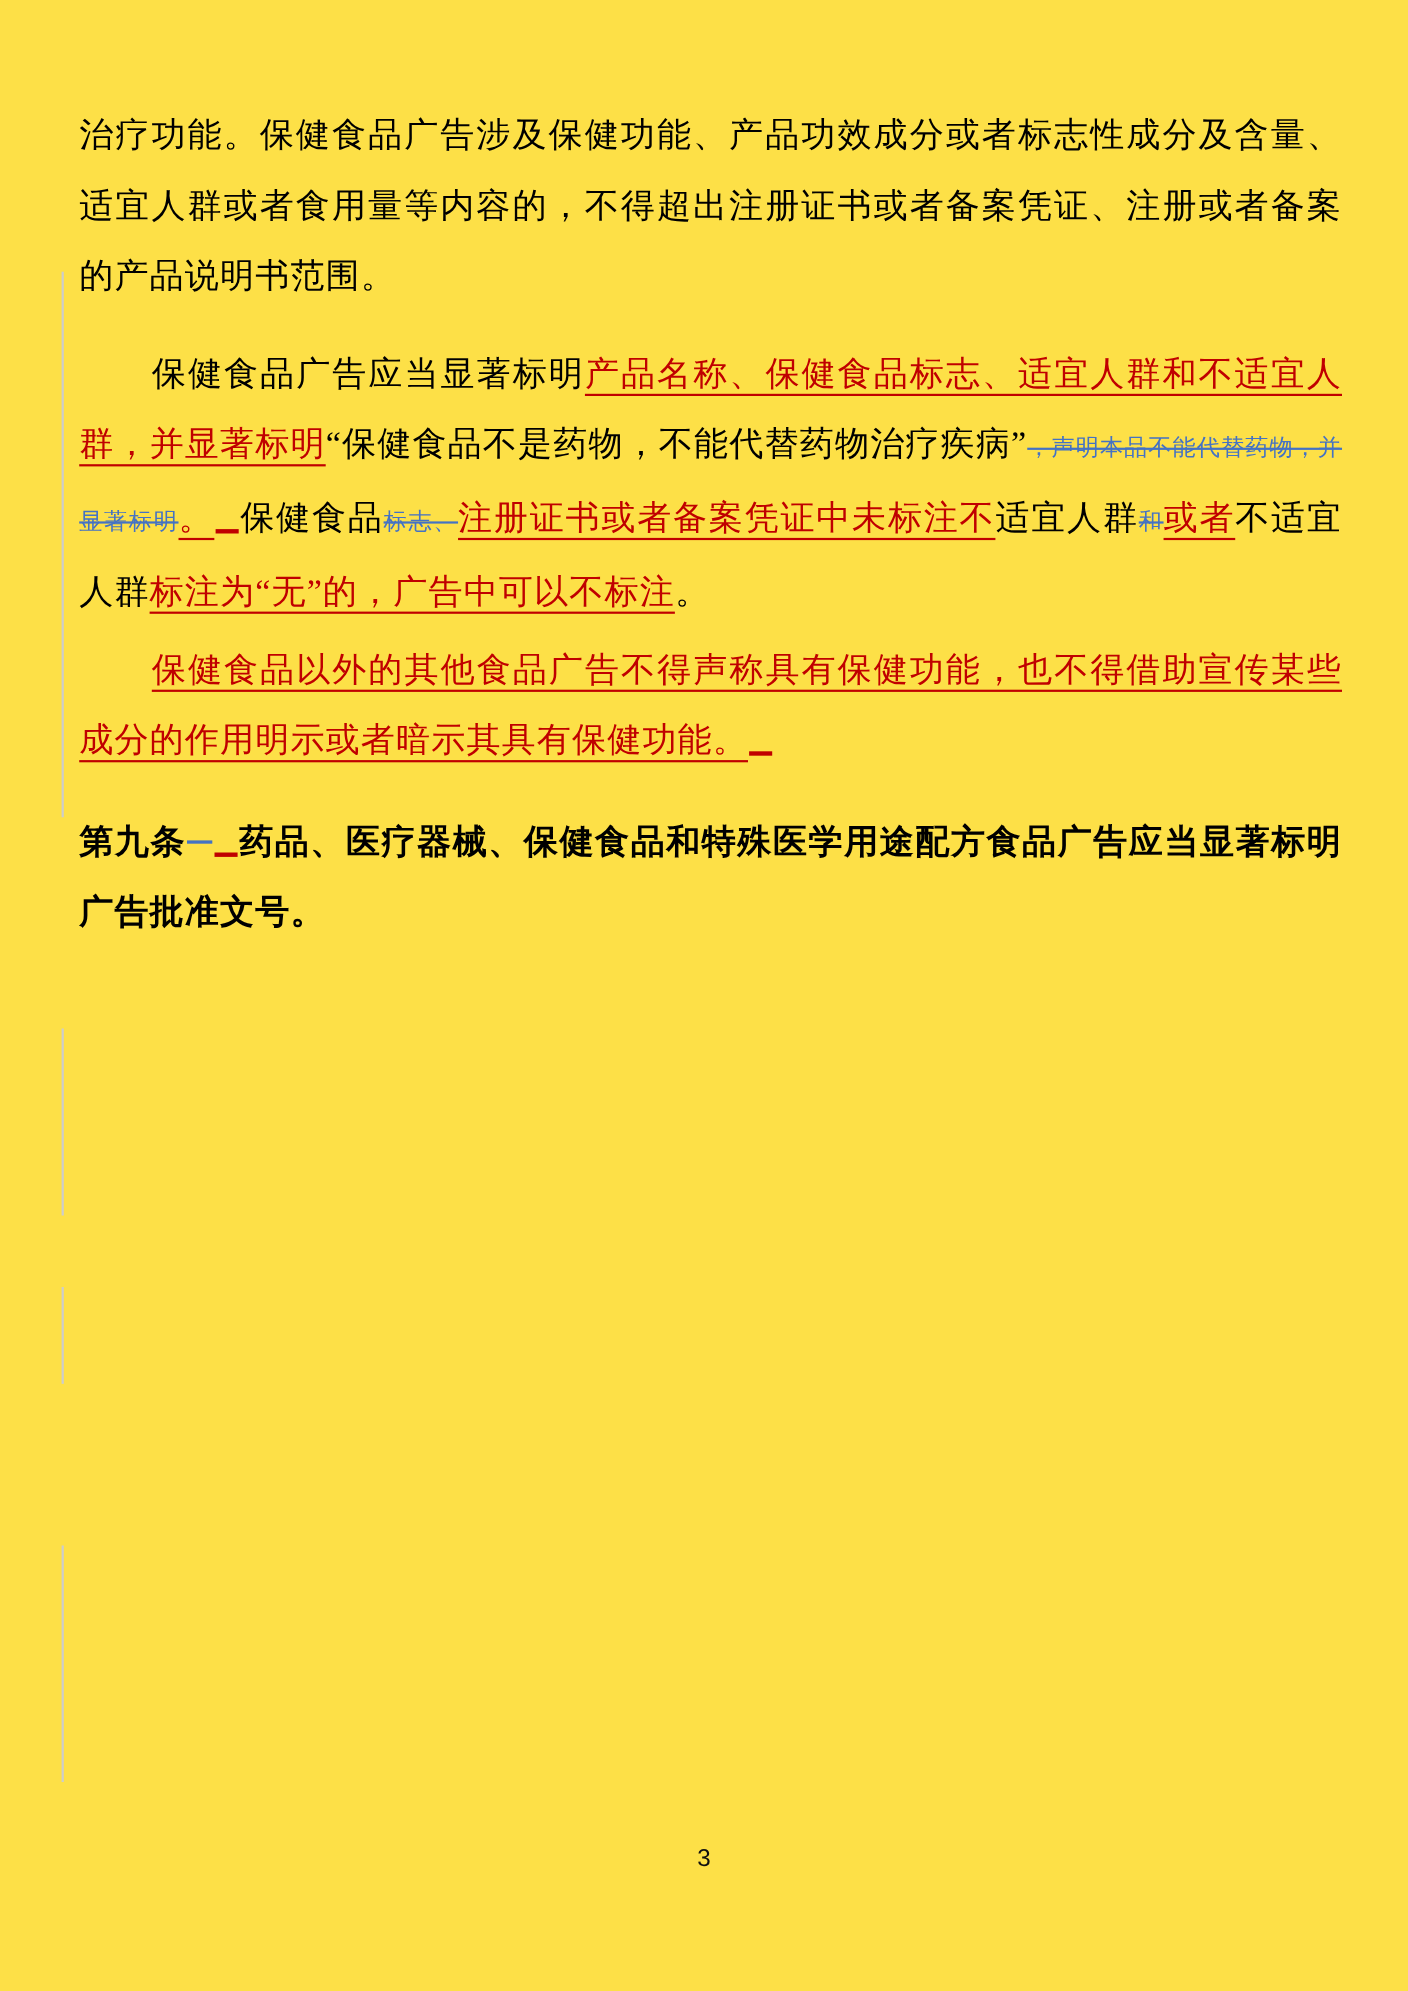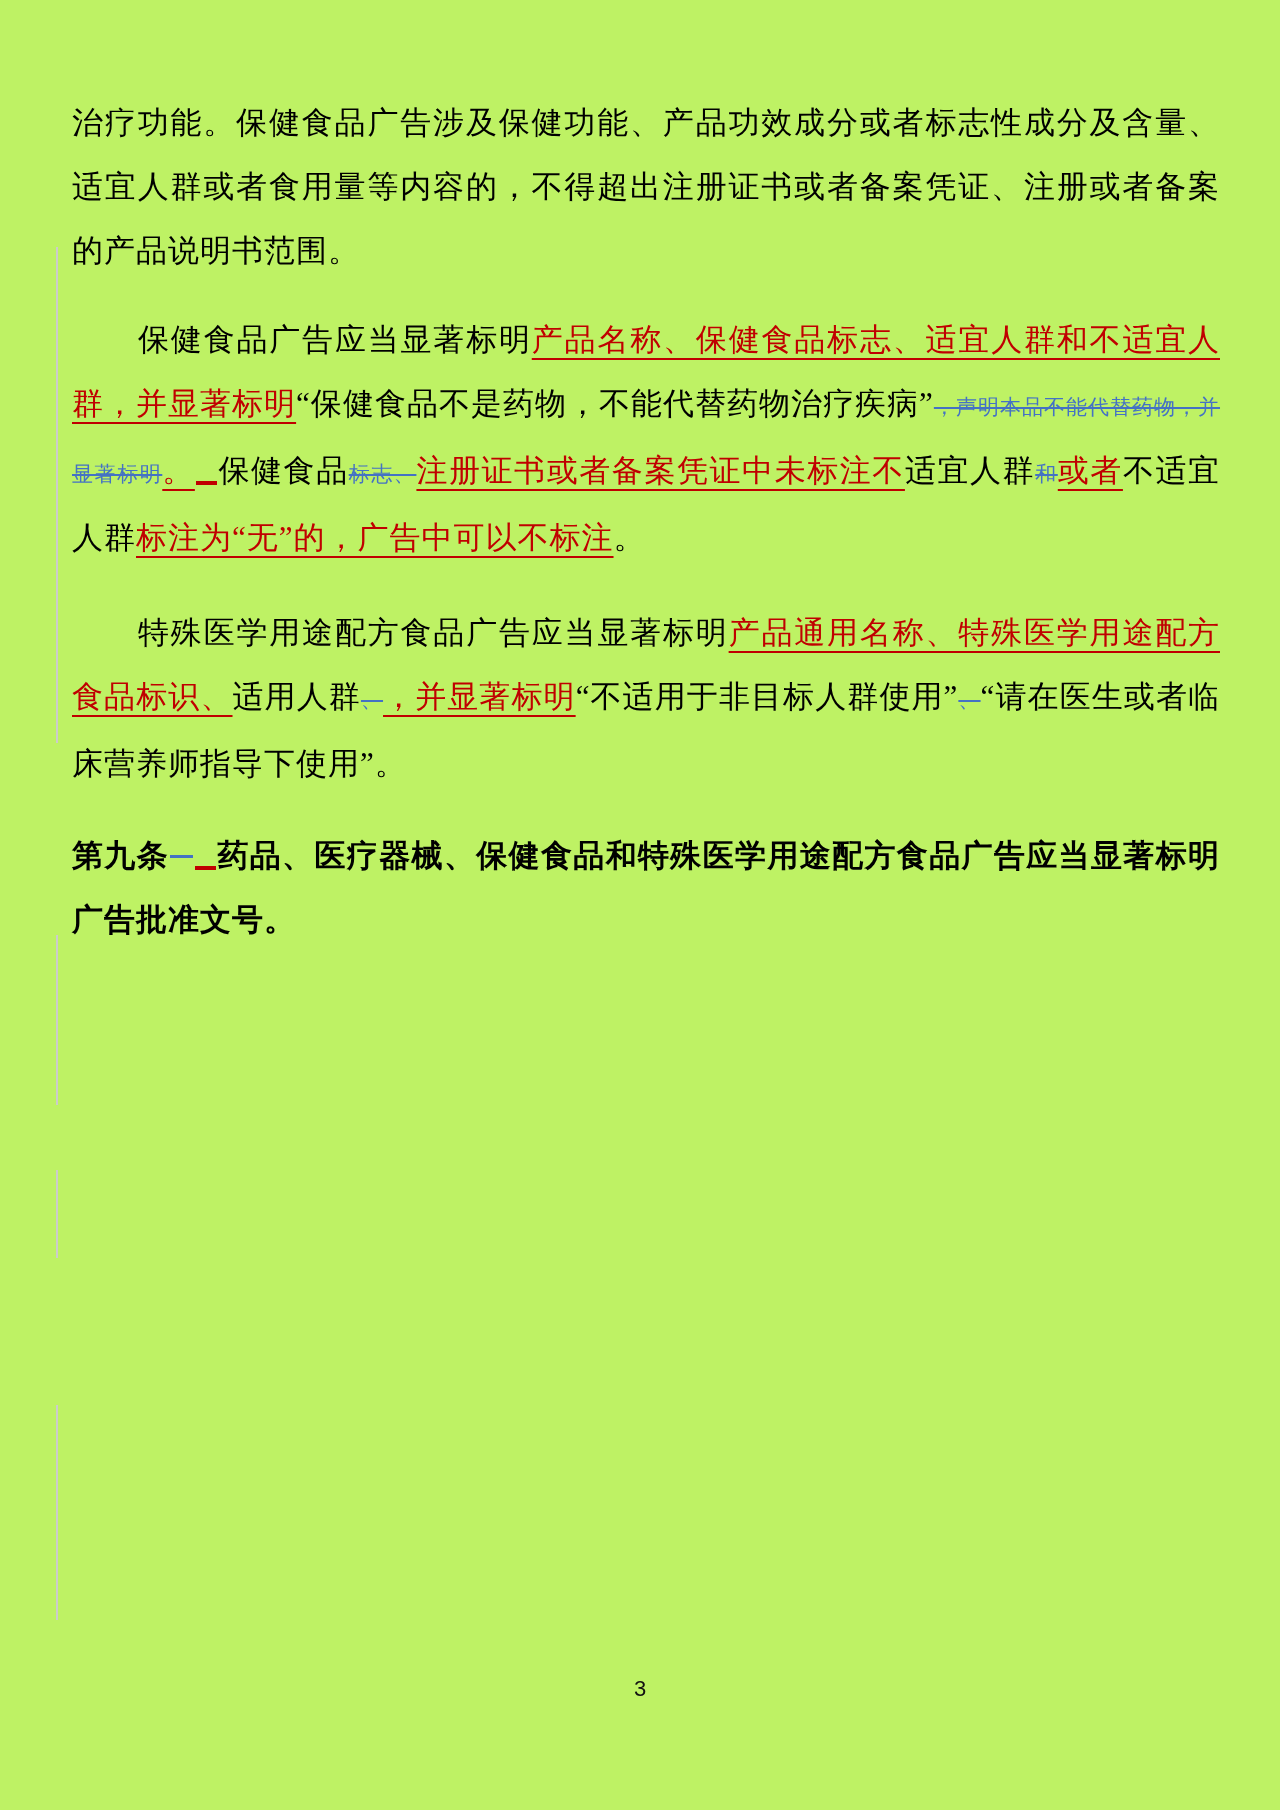--- a/index.html
+++ b/index.html
@@ -6,21 +6,21 @@
   body{
     width:1280px;height:1810px;
     background:#ffffff;
     font-family:"Liberation Serif","DejaVu Serif",serif;
     position:relative;
     overflow:hidden;
   }
   .page{
     position:absolute;inset:0;
     width:1280px;height:1810px;
-    background:#bef264;
+    background:#fde047;
   }
   .doc-body{
     position:absolute;
     left:0;top:0;
     width:1280px;
     padding:91px 60px 0 72px;
     box-sizing:border-box;
   }
   .para{
     margin:0;
@@ -96,19 +96,19 @@
 <div class="page">
   <div id="change-bars">
       <div class="change-bar" style="top: 247px; height: 496px;"></div>
       <div class="change-bar" style="top: 935px; height: 170px;"></div>
       <div class="change-bar" style="top: 1170px; height: 88px;"></div>
       <div class="change-bar" style="top: 1405px; height: 215px;"></div>
     </div>
   <div class="doc-body" id="doc-body">
       <p class="para para-1"><span class="n">治疗功能。保健食品广告涉及保健功能、产品功效成分或者标志性成分及含量、适宜人群或者食用量等内容的，不得超出注册证书或者备案凭证、注册或者备案的产品说明书范围。</span></p>
       <p class="para para-2 indent"><span class="n">保健食品广告应当显著标明</span><span class="i">产品名称、保健食品标志、适宜人群和不适宜人群，并显著标明</span><span class="n">“保健食品不是药物，不能代替药物治疗疾病”</span><span class="d">，声明本品不能代替药物，并显著标明</span><span class="i">。</span><span class="inssp"></span><span class="n">保健食品</span><span class="d">标志、</span><span class="i">注册证书或者备案凭证中未标注不</span><span class="n">适宜人群</span><span class="d">和</span><span class="i">或者</span><span class="n">不适宜人群</span><span class="i">标注为“无”的，广告中可以不标注</span><span class="n">。</span></p>
-      <p class="para para-5 indent"><span class="n">特殊医学用途配方食品广告应当显著标明</span><span class="i">产品通用名称、特殊医学用途配方食品标识、</span><span class="n">适用人群</span><span class="d">、</span><span class="i">，并显著标明</span><span class="n">“不适用于非目标人群使用”</span><span class="d">、</span><span class="n">“请在医生或者临床营养师指导下使用”。</span></p>
+      <p class="para para-3 indent"><span class="i">保健食品以外的其他食品广告不得声称具有保健功能，也不得借助宣传某些成分的作用明示或者暗示其具有保健功能。</span><span class="inssp"></span></p>
       <p class="para para-6"><span class="n">第九条</span><span class="delsp"></span><span class="inssp"></span><span class="n">药品、医疗器械、保健食品和特殊医学用途配方食品广告应当显著标明广告批准文号。</span></p>
     </div>
   <div class="footer">
     <span class="page-number">3</span>
   </div>
 </div>
 
 </body></html>

